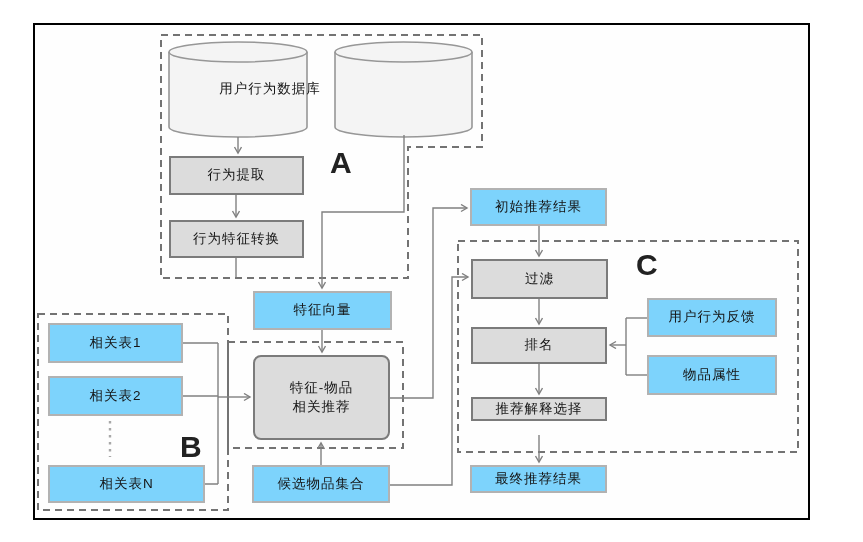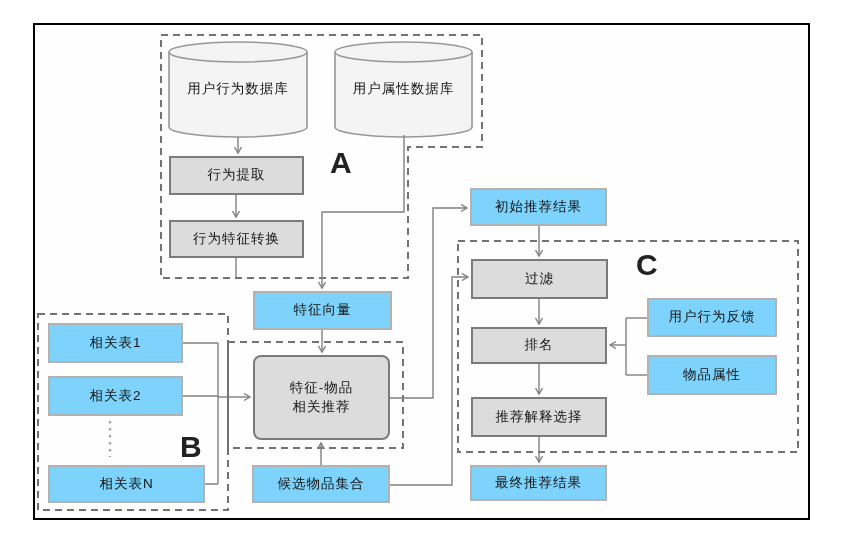--- a/index.html
+++ b/index.html
@@ -4,21 +4,21 @@
 <style>
   html,body{margin:0;padding:0;background:#ffffff;}
   body{font-family:"Liberation Sans",sans-serif;}
   #canvas{position:relative;width:863px;height:542px;background:#ffffff;overflow:hidden;}
   #frame{position:absolute;left:33px;top:23px;width:777px;height:497px;border:2px solid #000;box-sizing:border-box;background:#fefefe;}
   #wires{position:absolute;left:0;top:0;width:863px;height:542px;}
   .node{position:absolute;display:flex;flex-direction:column;align-items:center;justify-content:center;
         box-sizing:border-box;font-size:13.5px;color:#141414;text-align:center;line-height:1.4;letter-spacing:1px;}
   .dark{background:#dcdcdc;border:2px solid #7b7b7b;}
   .light{background:#7dd3fc;border:2px solid #b2b2b2;}
-  .cyl-label{position:absolute;text-align:center;font-size:13.5px;color:#141414;letter-spacing:1px;}
+  .cyl-label{position:absolute;text-align:center;font-size:13.5px;color:#141414;letter-spacing:1px;padding-left:32px;}
   .group-label{position:absolute;font-weight:bold;font-size:30px;color:#222;}
   .node span{display:block;}
 </style>
 </head>
 <body>
 
 <div id="canvas">
   <div id="frame"></div>
 
   <svg id="wires" width="863" height="542" viewBox="0 0 863 542">
@@ -65,40 +65,39 @@
       <path d="M539,364 V394" marker-end="url(#arr)"></path>
       <path d="M539,435 V462" marker-end="url(#arr)"></path>
       <path d="M647,318 H626"></path>
       <path d="M647,375 H626"></path>
       <path d="M626,318 V375"></path>
       <path d="M626,345 H610" marker-end="url(#arr)"></path>
     </g>
   </svg>
 
   <div class="cyl-label" style="left:169px;top:80px;width:138px;">用户行为数据库</div>
-  <div class="cyl-label" style="left:335px;top:80px;width:137px;">用户属性数据库</div>
 
   <div class="node dark" style="left:169px;top:156px;width:135px;height:39px;">行为提取</div>
   <div class="node dark" style="left:169px;top:220px;width:135px;height:38px;">行为特征转换</div>
   <div class="node light" style="left:253px;top:291px;width:139px;height:39px;">特征向量</div>
 
   <div class="node dark" style="left:253px;top:355px;width:137px;height:85px;border-radius:8px;">
     <span>特征-物品</span>
     <span>相关推荐</span>
   </div>
 
   <div class="node light" style="left:48px;top:323px;width:135px;height:40px;">相关表1</div>
   <div class="node light" style="left:48px;top:376px;width:135px;height:40px;">相关表2</div>
   <div class="node light" style="left:48px;top:465px;width:157px;height:38px;">相关表N</div>
   <div class="node light" style="left:252px;top:465px;width:138px;height:38px;">候选物品集合</div>
 
   <div class="node light" style="left:470px;top:188px;width:137px;height:38px;">初始推荐结果</div>
   <div class="node dark" style="left:471px;top:259px;width:137px;height:40px;">过滤</div>
   <div class="node dark" style="left:471px;top:327px;width:136px;height:37px;text-align:right;">排名</div>
-  <div class="node dark" style="left:471px;top:397px;width:136px;height:40px;">推荐解释选择</div>
+  <div class="node dark" style="left:471px;top:397px;width:136px;height:24px;">推荐解释选择</div>
   <div class="node light" style="left:647px;top:298px;width:130px;height:39px;">用户行为反馈</div>
   <div class="node light" style="left:647px;top:355px;width:130px;height:40px;">物品属性</div>
-  <div class="node light" style="left:470px;top:465px;width:137px;height:36px;">最终推荐结果</div>
+  <div class="node light" style="left:470px;top:465px;width:137px;height:28px;">最终推荐结果</div>
 
   <div class="group-label" style="left:330px;top:146px;">A</div>
   <div class="group-label" style="left:180px;top:430px;">B</div>
   <div class="group-label" style="left:636px;top:248px;">C</div>
 </div>
 
 </body></html>

